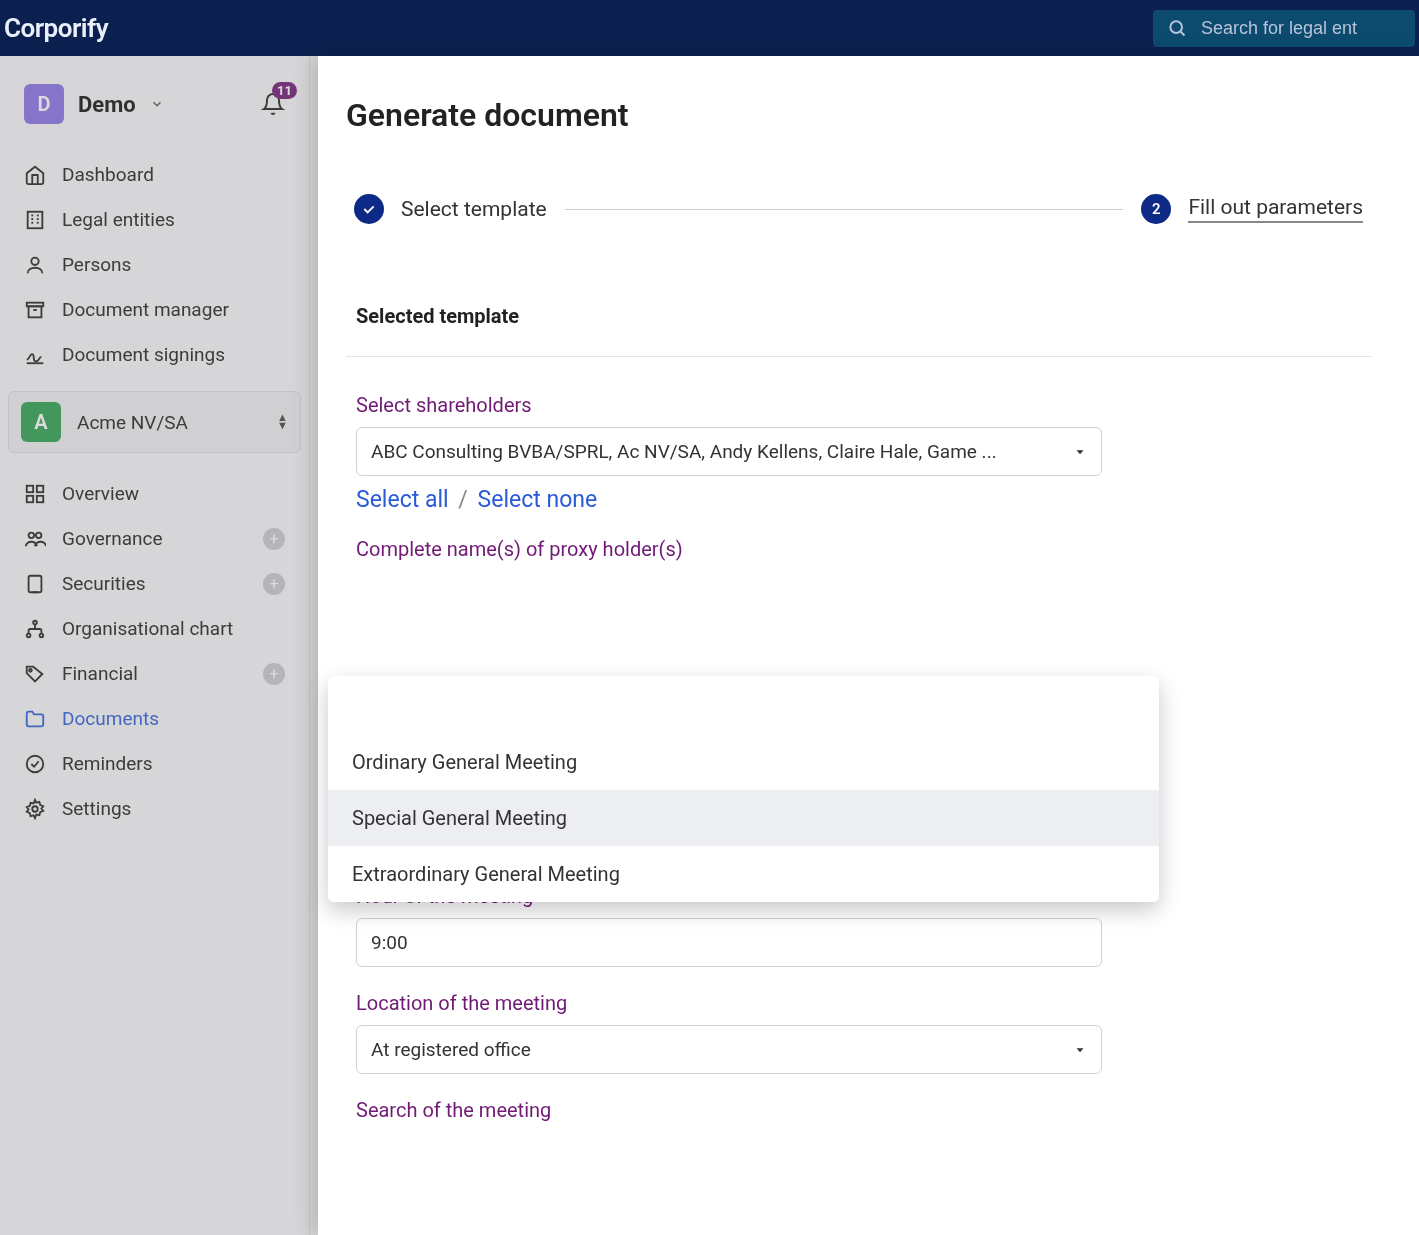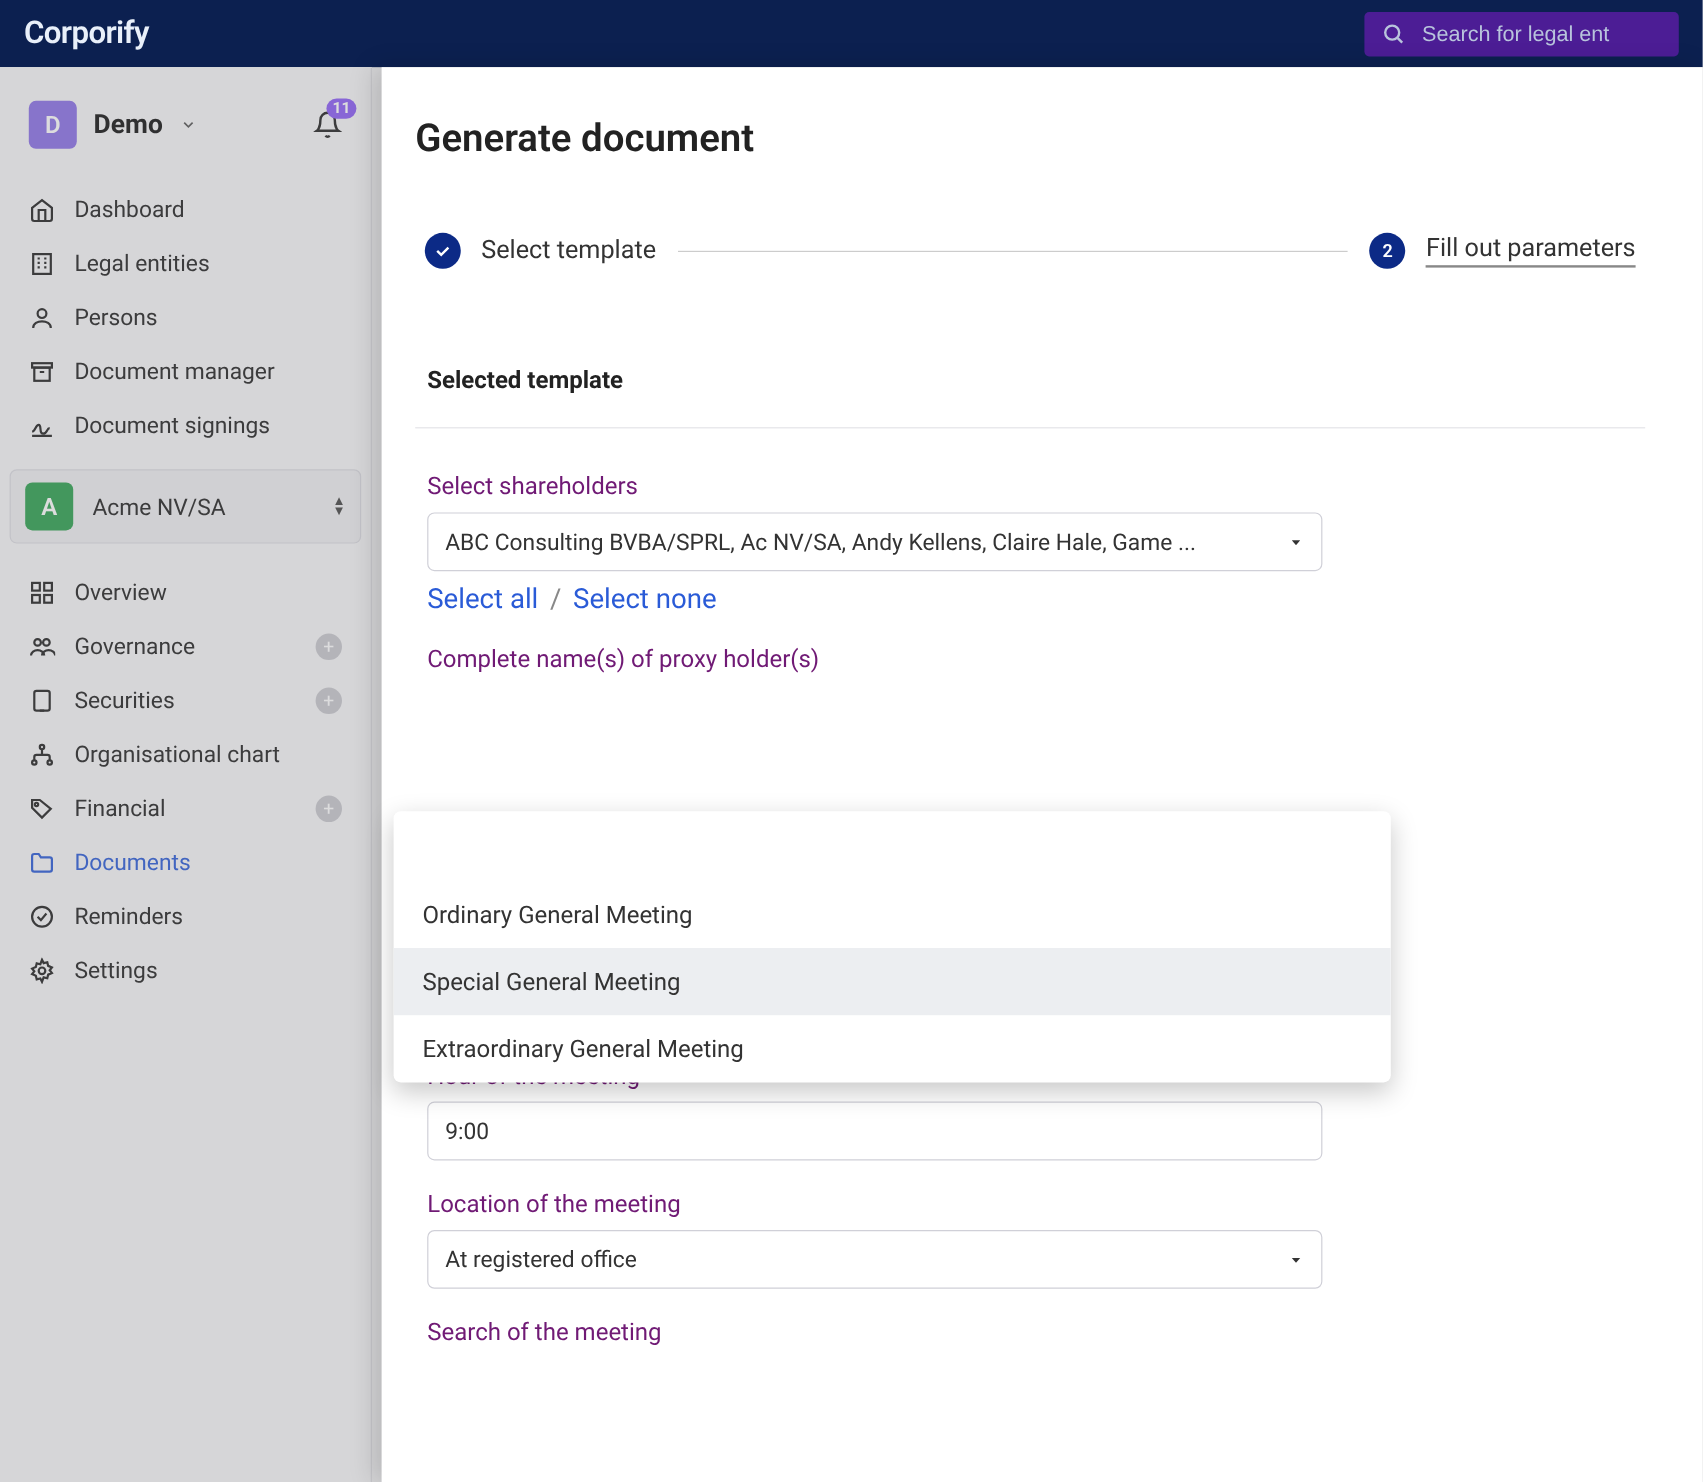--- a/index.html
+++ b/index.html
@@ -10,33 +10,33 @@
     height: 1235px;
     overflow: hidden;
     position: relative;
   }
   
   .topbar {
     height: 56px;
     background: #0c2050;
     display: flex;
     align-items: center;
-    padding: 0 20px;
+    padding: 0 4px;
     justify-content: space-between;
   }
   .logo {
     color: #e9f0fa;
     font-size: 26px;
     font-weight: 600;
     letter-spacing: -0.5px;
   }
   .search-wrap {
     display: flex;
     align-items: center;
-    background: #4c1d95;
+    background: #0c4a6e;
     padding: 8px 14px;
     border-radius: 4px;
     color: #b8c4dc;
     gap: 14px;
     min-width: 250px;
   }
   .search-wrap input {
     background: transparent;
     border: none;
     color: #b8c4dc;
@@ -67,21 +67,21 @@
   .dm-tile {
     width: 40px; height: 40px; background: #8a6fe6; color: #fff;
     display: flex; align-items: center; justify-content: center;
     font-weight: 600; font-size: 20px; border-radius: 6px;
   }
   .demo-name { font-size: 22px; font-weight: 700; color: #111; }
   .chev { color: #555; }
   .bell-wrap { position: relative; color: #222; }
   .badge-count {
     position: absolute; top: -10px; right: -12px;
-    background: #8b5cf6; color: #fff; font-size: 13px;
+    background: #701a75; color: #fff; font-size: 13px;
     font-weight: 700; border-radius: 10px; padding: 1px 5px;
   }
 
   .nav-item {
     display: flex; align-items: center; gap: 16px;
     padding: 11px 24px; font-size: 19px; color: #222;
     cursor: pointer;
   }
   .nav-item.active { color: #2a5bd7; }
   .nav-item .nav-icon { width: 22px; display:flex; }

